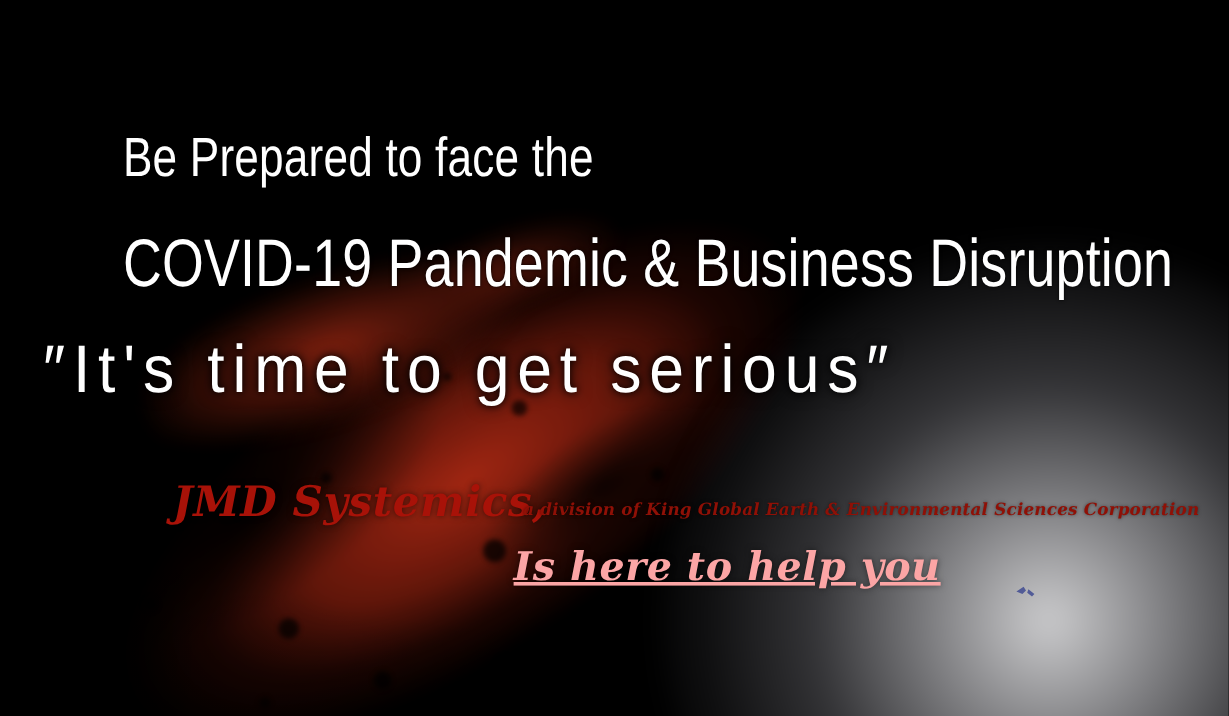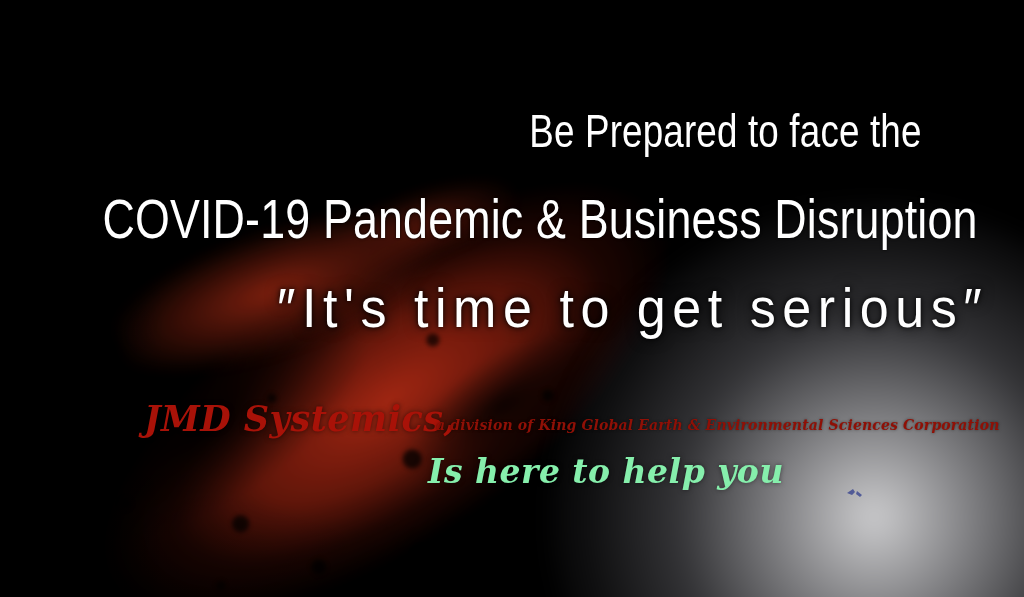--- a/index.html
+++ b/index.html
@@ -120,21 +120,21 @@
     width: 22px;
     height: 13px;
     pointer-events: none;
     opacity: .72;
   }
 
   
   #headline-block {
     position: absolute;
     inset: 0;
-    text-align: right;
+    text-align: left;
     pointer-events: none;
   }
 
   .line {
     position: absolute;
     width: 100%;
     left: 0;
     color: #ffffff;
     white-space: nowrap;
   }
@@ -206,23 +206,24 @@
 
   #company-tagline {
     position: absolute;
     left: 428px;
     top: 452px;
     font-family: "DejaVu Serif", "Liberation Serif", serif;
     font-style: italic;
     font-weight: 700;
     font-size: 33px;
     letter-spacing: .5px;
-    color: #86efac;
+    color: #fca5a5;
     text-shadow: 0 0 5px rgba(0,0,0,.5);
     white-space: nowrap;
+    text-decoration: underline;
   }
 </style>
 </head>
 <body>
 
 <div id="banner">
 
   <div id="grunge-main"></div>
   <div id="grunge-streak"></div>
   <div id="grunge-speckle"></div>

